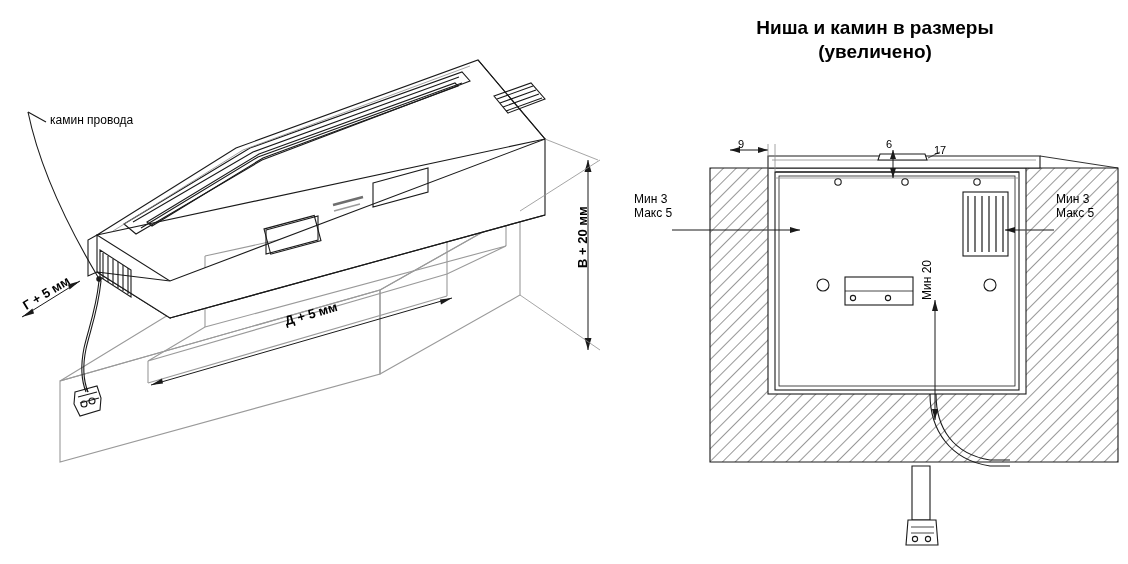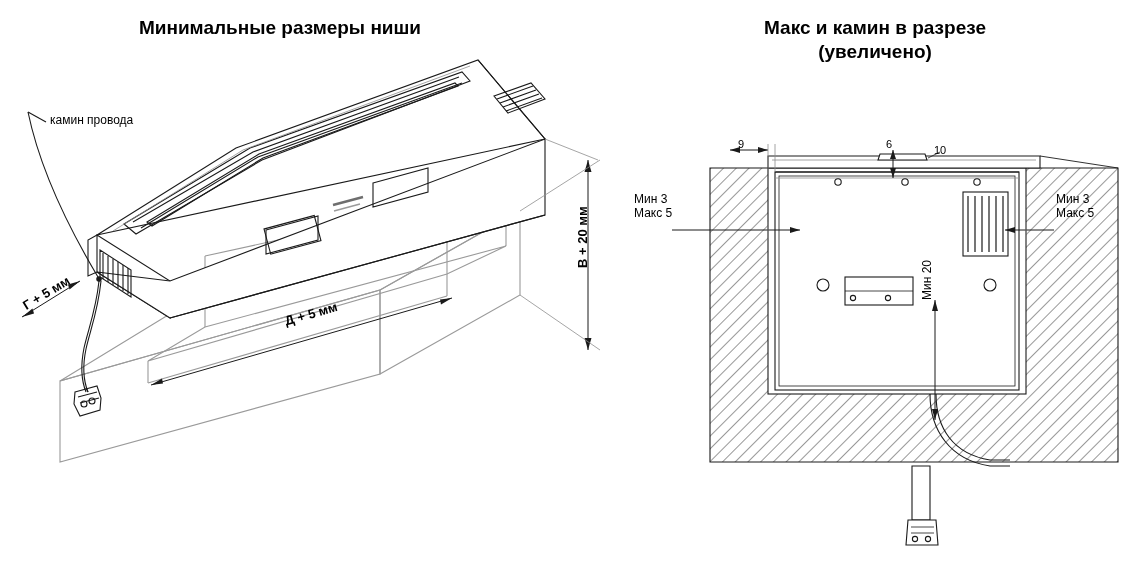--- a/index.html
+++ b/index.html
@@ -48,22 +48,21 @@
     position: absolute;
     left: 0;
     top: 0;
   }
 </style>
 </head>
 <body>
 
 <div id="page">
 
-  <div class="title" id="title-left">Минимальные размеры ниши</div>
-  <div class="title" id="title-right">Макс и камин в разрезе
+  <div class="title" id="title-right">Ниша и камин в размеры
 (увеличено)</div>
 
   <svg width="1128" height="564" viewBox="0 0 1128 564">
     <g fill="none" stroke="#1a1a1a" stroke-width="1.1" stroke-linejoin="miter" stroke-linecap="butt">
 
       <g>
 
         <path d="M 60,381 L 196,298 L 520,211 L 520,211 L 380,290 Z" stroke="#9a9a9a"></path>
 
         <path d="M 60,381 L 60,462 L 380,374 L 380,290 Z" stroke="#9a9a9a"></path>
@@ -247,21 +246,21 @@
   <div class="lbl" id="lbl-depth" style="left:20px; top:300px; transform:rotate(-31deg); transform-origin:0 0; font-weight:bold; font-size:13px;">Г + 5 мм</div>
 
   <div class="lbl" id="lbl-length" style="left:283px; top:314px; transform:rotate(-16deg); transform-origin:0 0; font-weight:bold; font-size:13px;">Д + 5 мм</div>
 
   <div class="lbl" id="lbl-height" style="left:575px; top:268px; transform:rotate(-90deg); transform-origin:0 0; font-weight:bold; font-size:13px;">В + 20 мм</div>
 
   <div class="lbl small" id="lbl-dim9" style="left:738px; top:138px;">9</div>
 
   <div class="lbl small" id="lbl-dim6" style="left:886px; top:138px;">6</div>
 
-  <div class="lbl small" id="lbl-dim10" style="left:934px; top:144px;">10</div>
+  <div class="lbl small" id="lbl-dim10" style="left:934px; top:144px;">17</div>
 
   <div class="lbl" id="lbl-min-left" style="left:634px; top:192px;">Мин 3
 Макс 5</div>
 
   <div class="lbl" id="lbl-min-right" style="left:1056px; top:192px;">Мин 3
 Макс 5</div>
 
   <div class="lbl" id="lbl-min-bottom" style="left:920px; top:300px; transform:rotate(-90deg); transform-origin:0 0;">Мин 20</div>
 
 </div>

